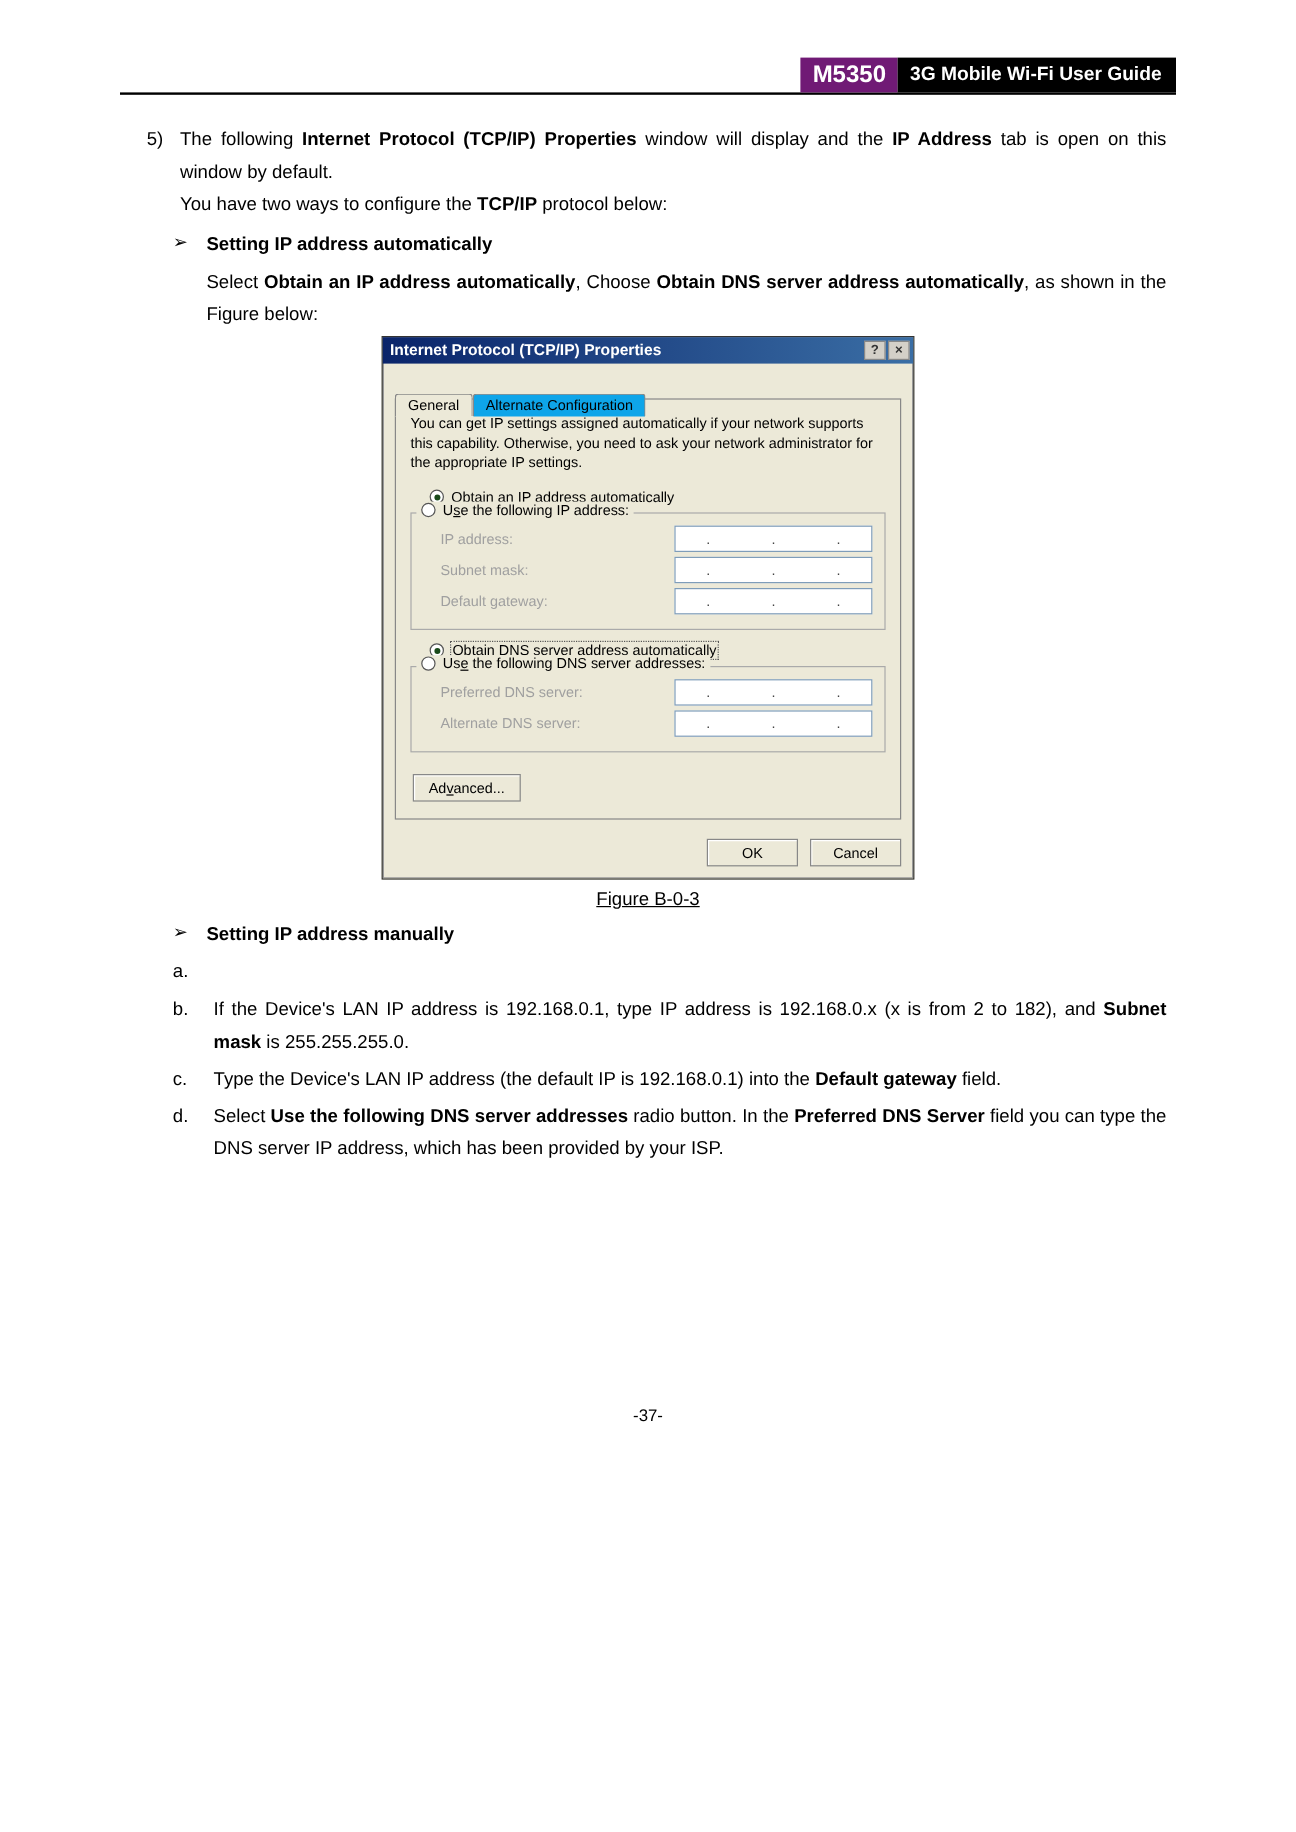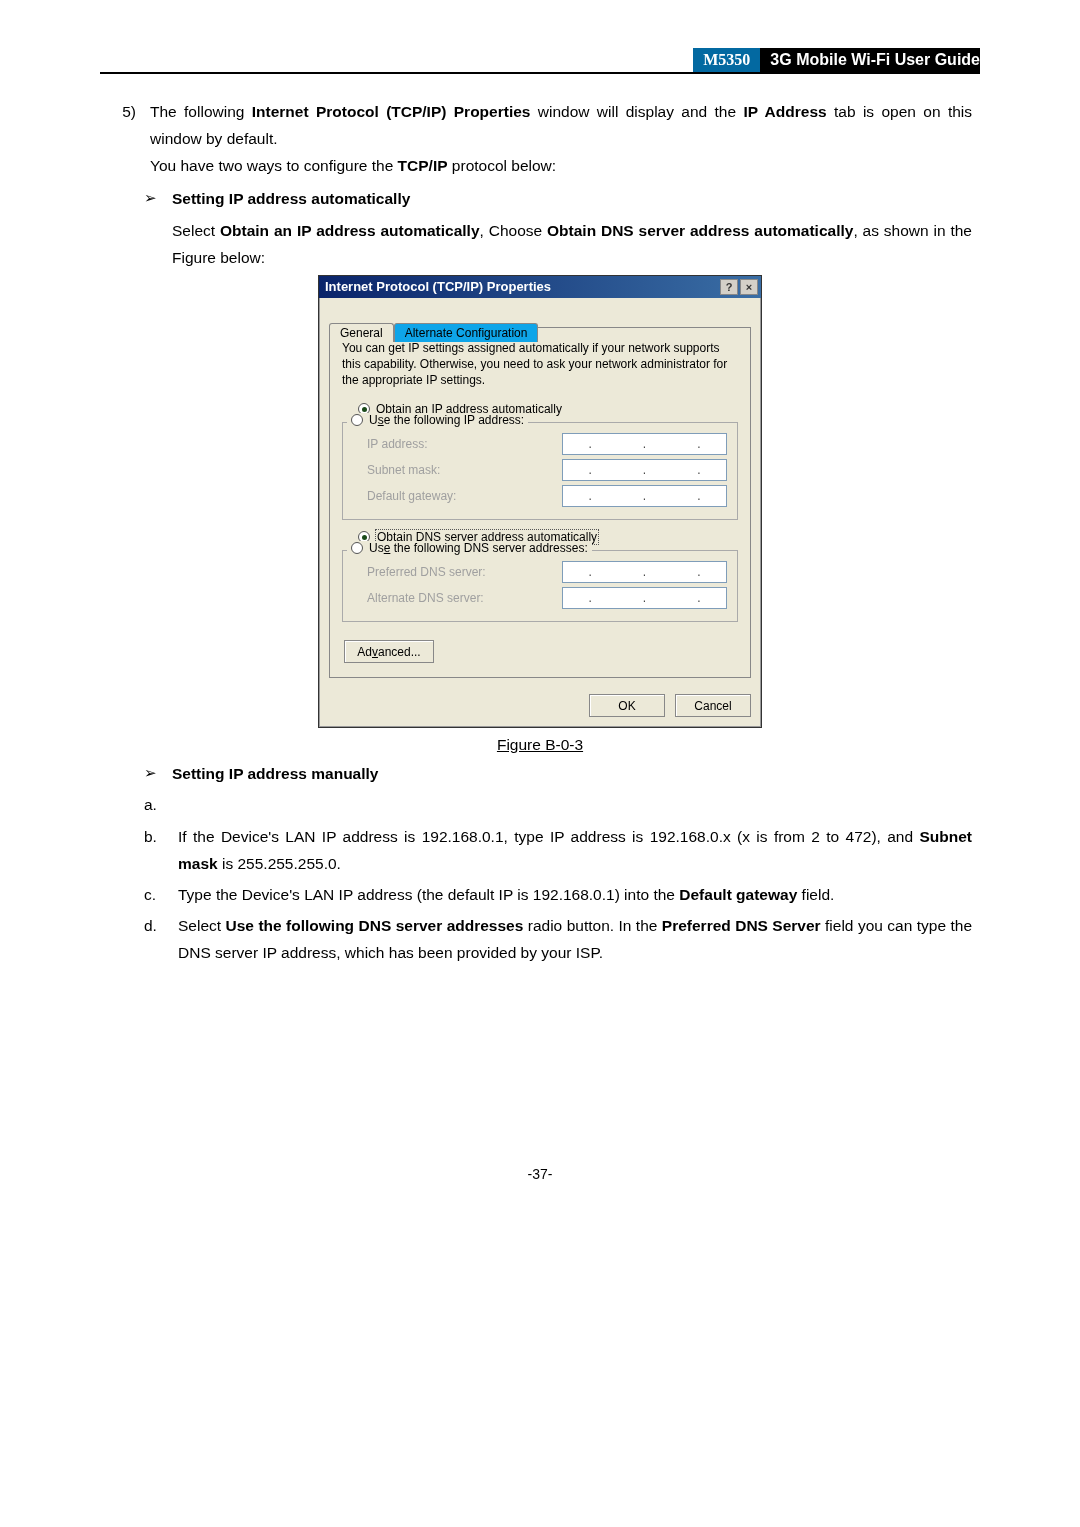--- a/index.html
+++ b/index.html
@@ -8,22 +8,22 @@
       background: #fff;
       margin: 0;
       padding: 48px 100px 60px 100px;
       font-size: 15.5px;
       color: #000;
     }
     .header-bar {
       display:flex;
       justify-content:flex-end;
     }
-    .model-box { background:#0369a1;color:#fff;font-weight:bold;padding:3px 10px;font-size:16px;font-family:Liberation Serif, serif; }
-    .title-box { background:#000;color:#fff;font-weight:bold;padding:3px 0 3px 10px;font-size:16px;display:flex;align-items:center; }
+    .model-box { background:#701a75;color:#fff;font-weight:bold;padding:3px 10px;font-size:20px; }
+    .title-box { background:#000;color:#fff;font-weight:bold;padding:3px 12px 3px 10px;font-size:16px;display:flex;align-items:center; }
     hr.top-rule { border:none;border-top:2px solid #000;margin:0 0 24px 0; }
     .content { padding: 0 8px; }
     .step-item { display:flex;gap:14px;margin-bottom:6px;line-height:1.75; }
     .step-num { min-width:28px;text-align:right; }
     .step-body { flex:1;text-align:justify; }
     .bullet-item { display:flex;gap:10px;margin-left:36px;margin-bottom:4px;line-height:1.75; }
     .arrow { font-size:15px;min-width:18px; }
     .sub-item { display:flex;gap:14px;margin-left:36px;margin-bottom:4px;line-height:1.75;text-align:justify; }
     .sub-letter { min-width:20px; }
     .figure-caption { text-align:center;margin:8px 0 6px 0;text-decoration:underline; }
@@ -219,21 +219,21 @@
     <b>Setting IP address manually</b>
   </div>
 
   <div class="sub-item">
     <span class="sub-letter">a.</span>
   </div>
 
   <div class="sub-item">
     <span class="sub-letter">b.</span>
     <div>
-      <span>If the Device's LAN IP address is 192.168.0.1, type IP address is 192.168.0.x (x is from 2 to 472), and </span><b>Subnet mask</b><span> is 255.255.255.0.</span>
+      <span>If the Device's LAN IP address is 192.168.0.1, type IP address is 192.168.0.x (x is from 2 to 182), and </span><b>Subnet mask</b><span> is 255.255.255.0.</span>
     </div>
   </div>
 
   <div class="sub-item">
     <span class="sub-letter">c.</span>
     <div>
       <span>Type the Device's LAN IP address (the default IP is 192.168.0.1) into the </span><b>Default gateway</b><span> field.</span>
     </div>
   </div>
 

